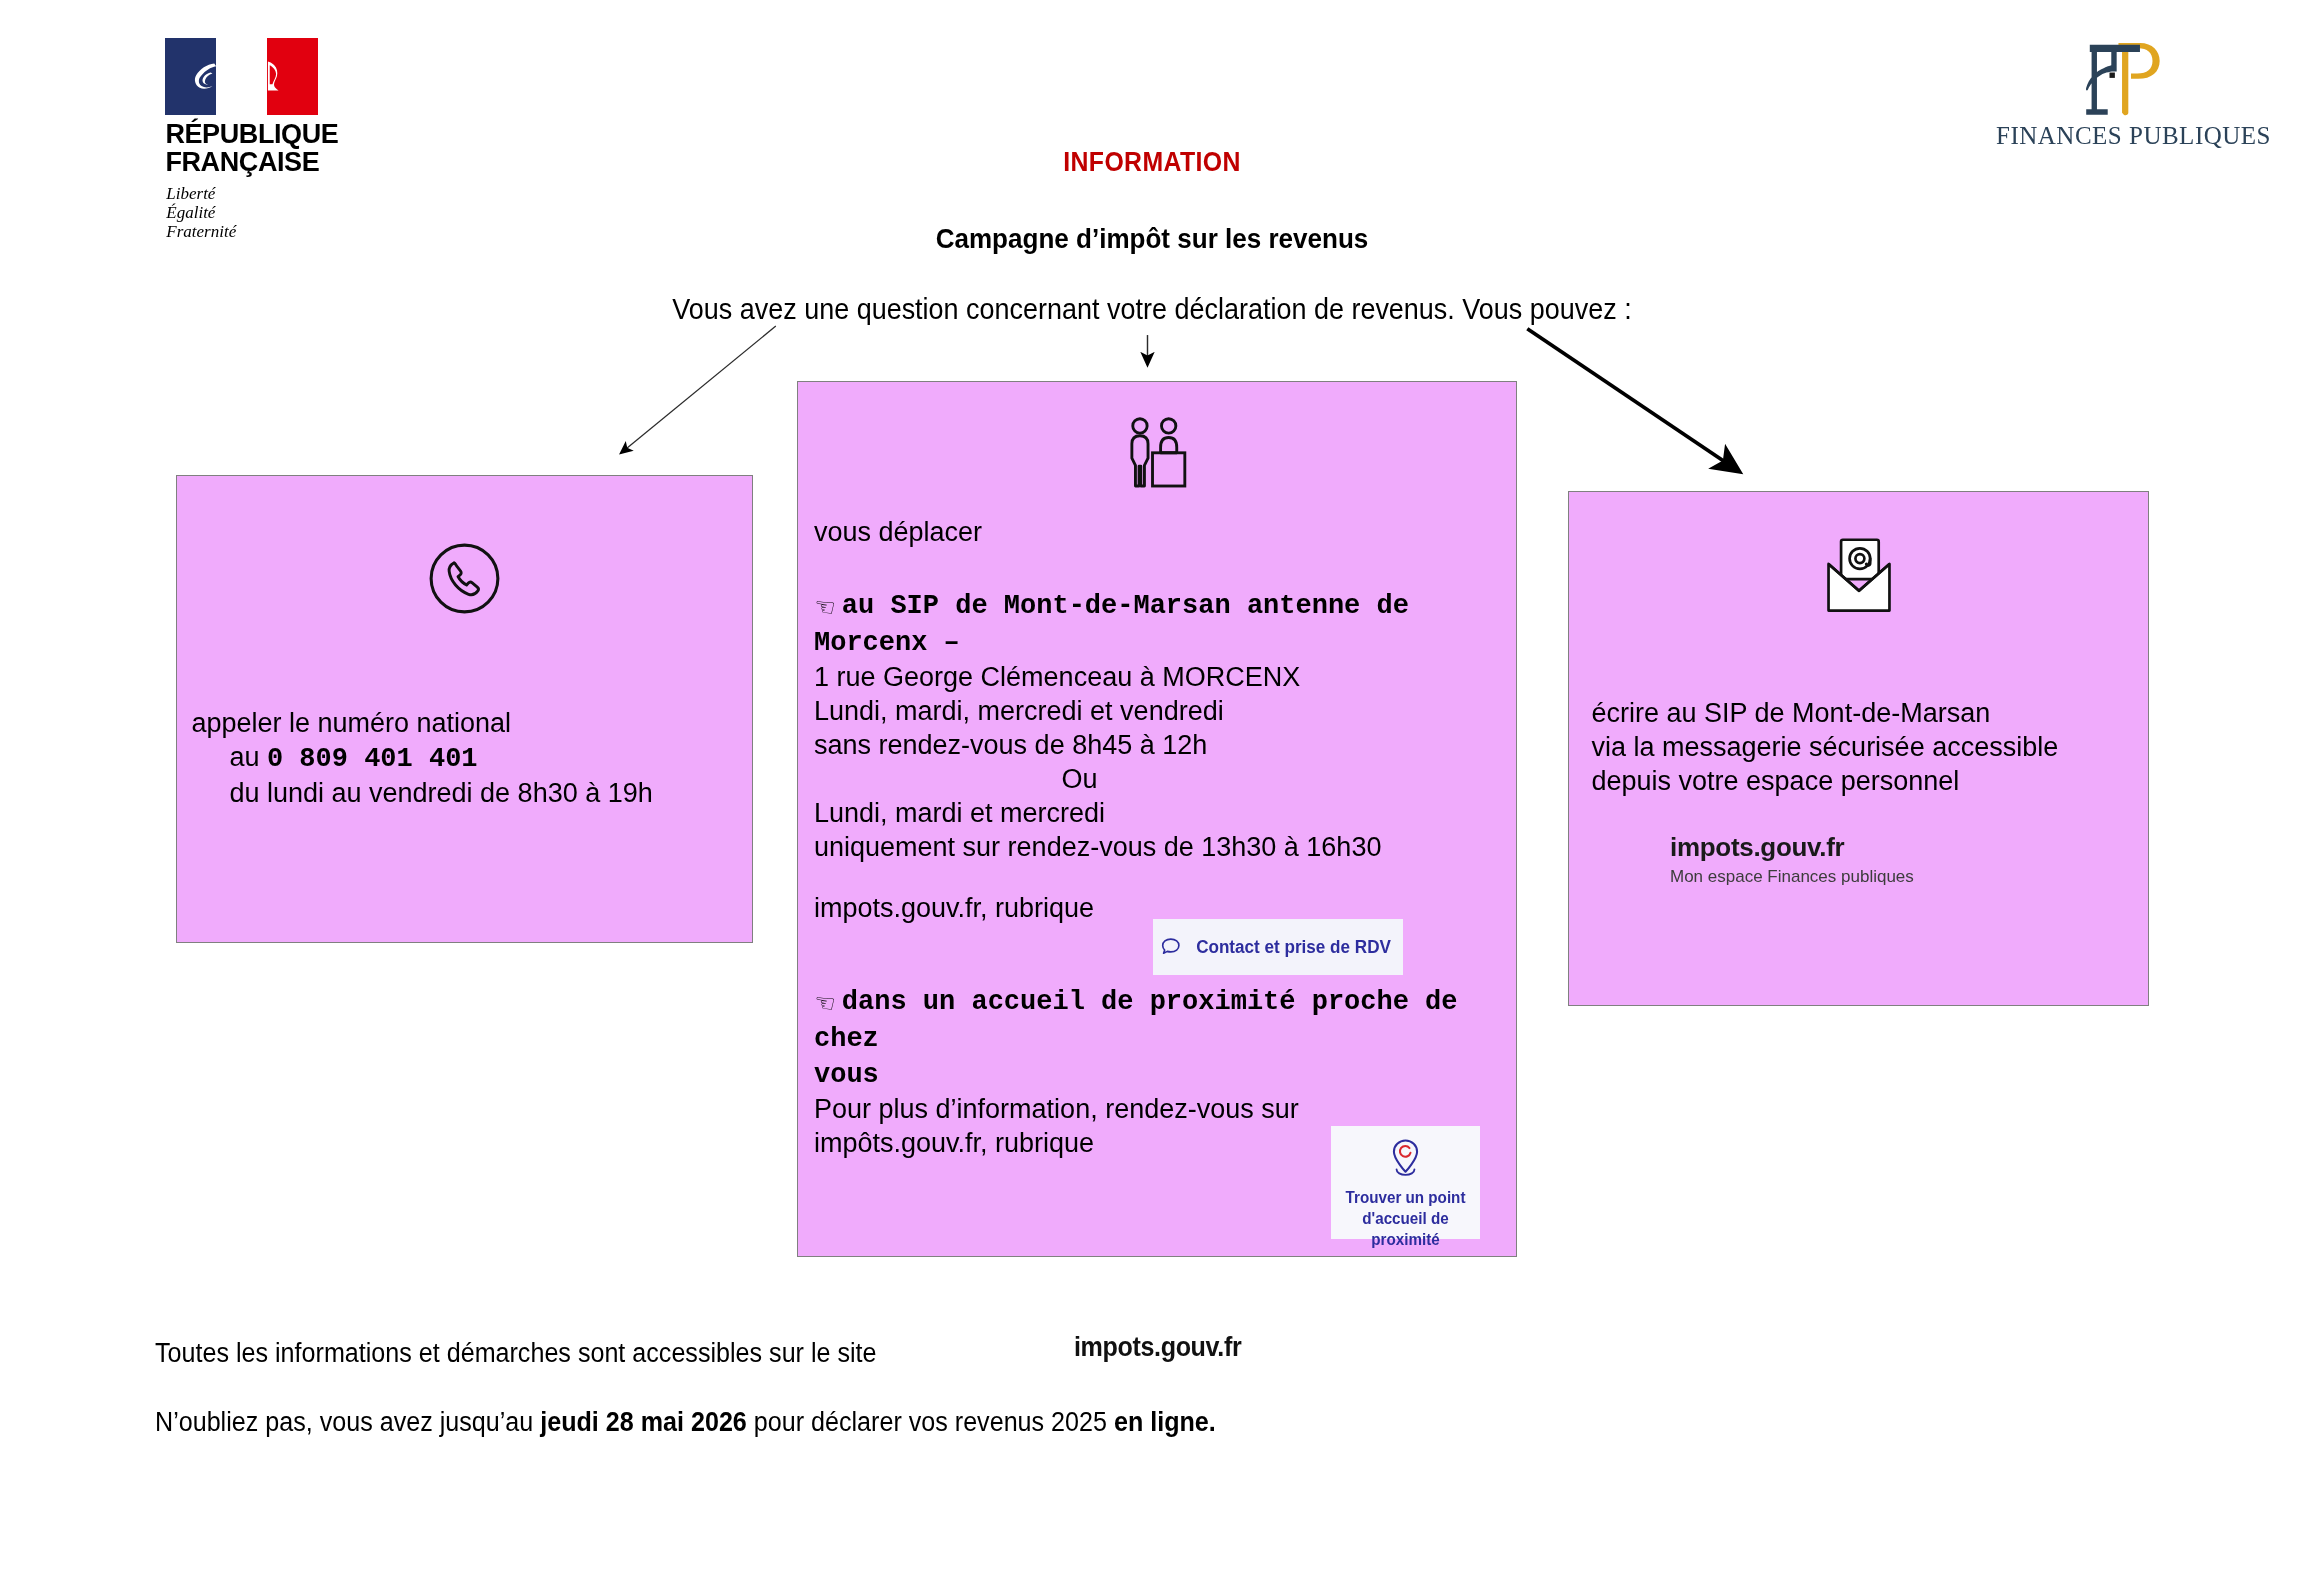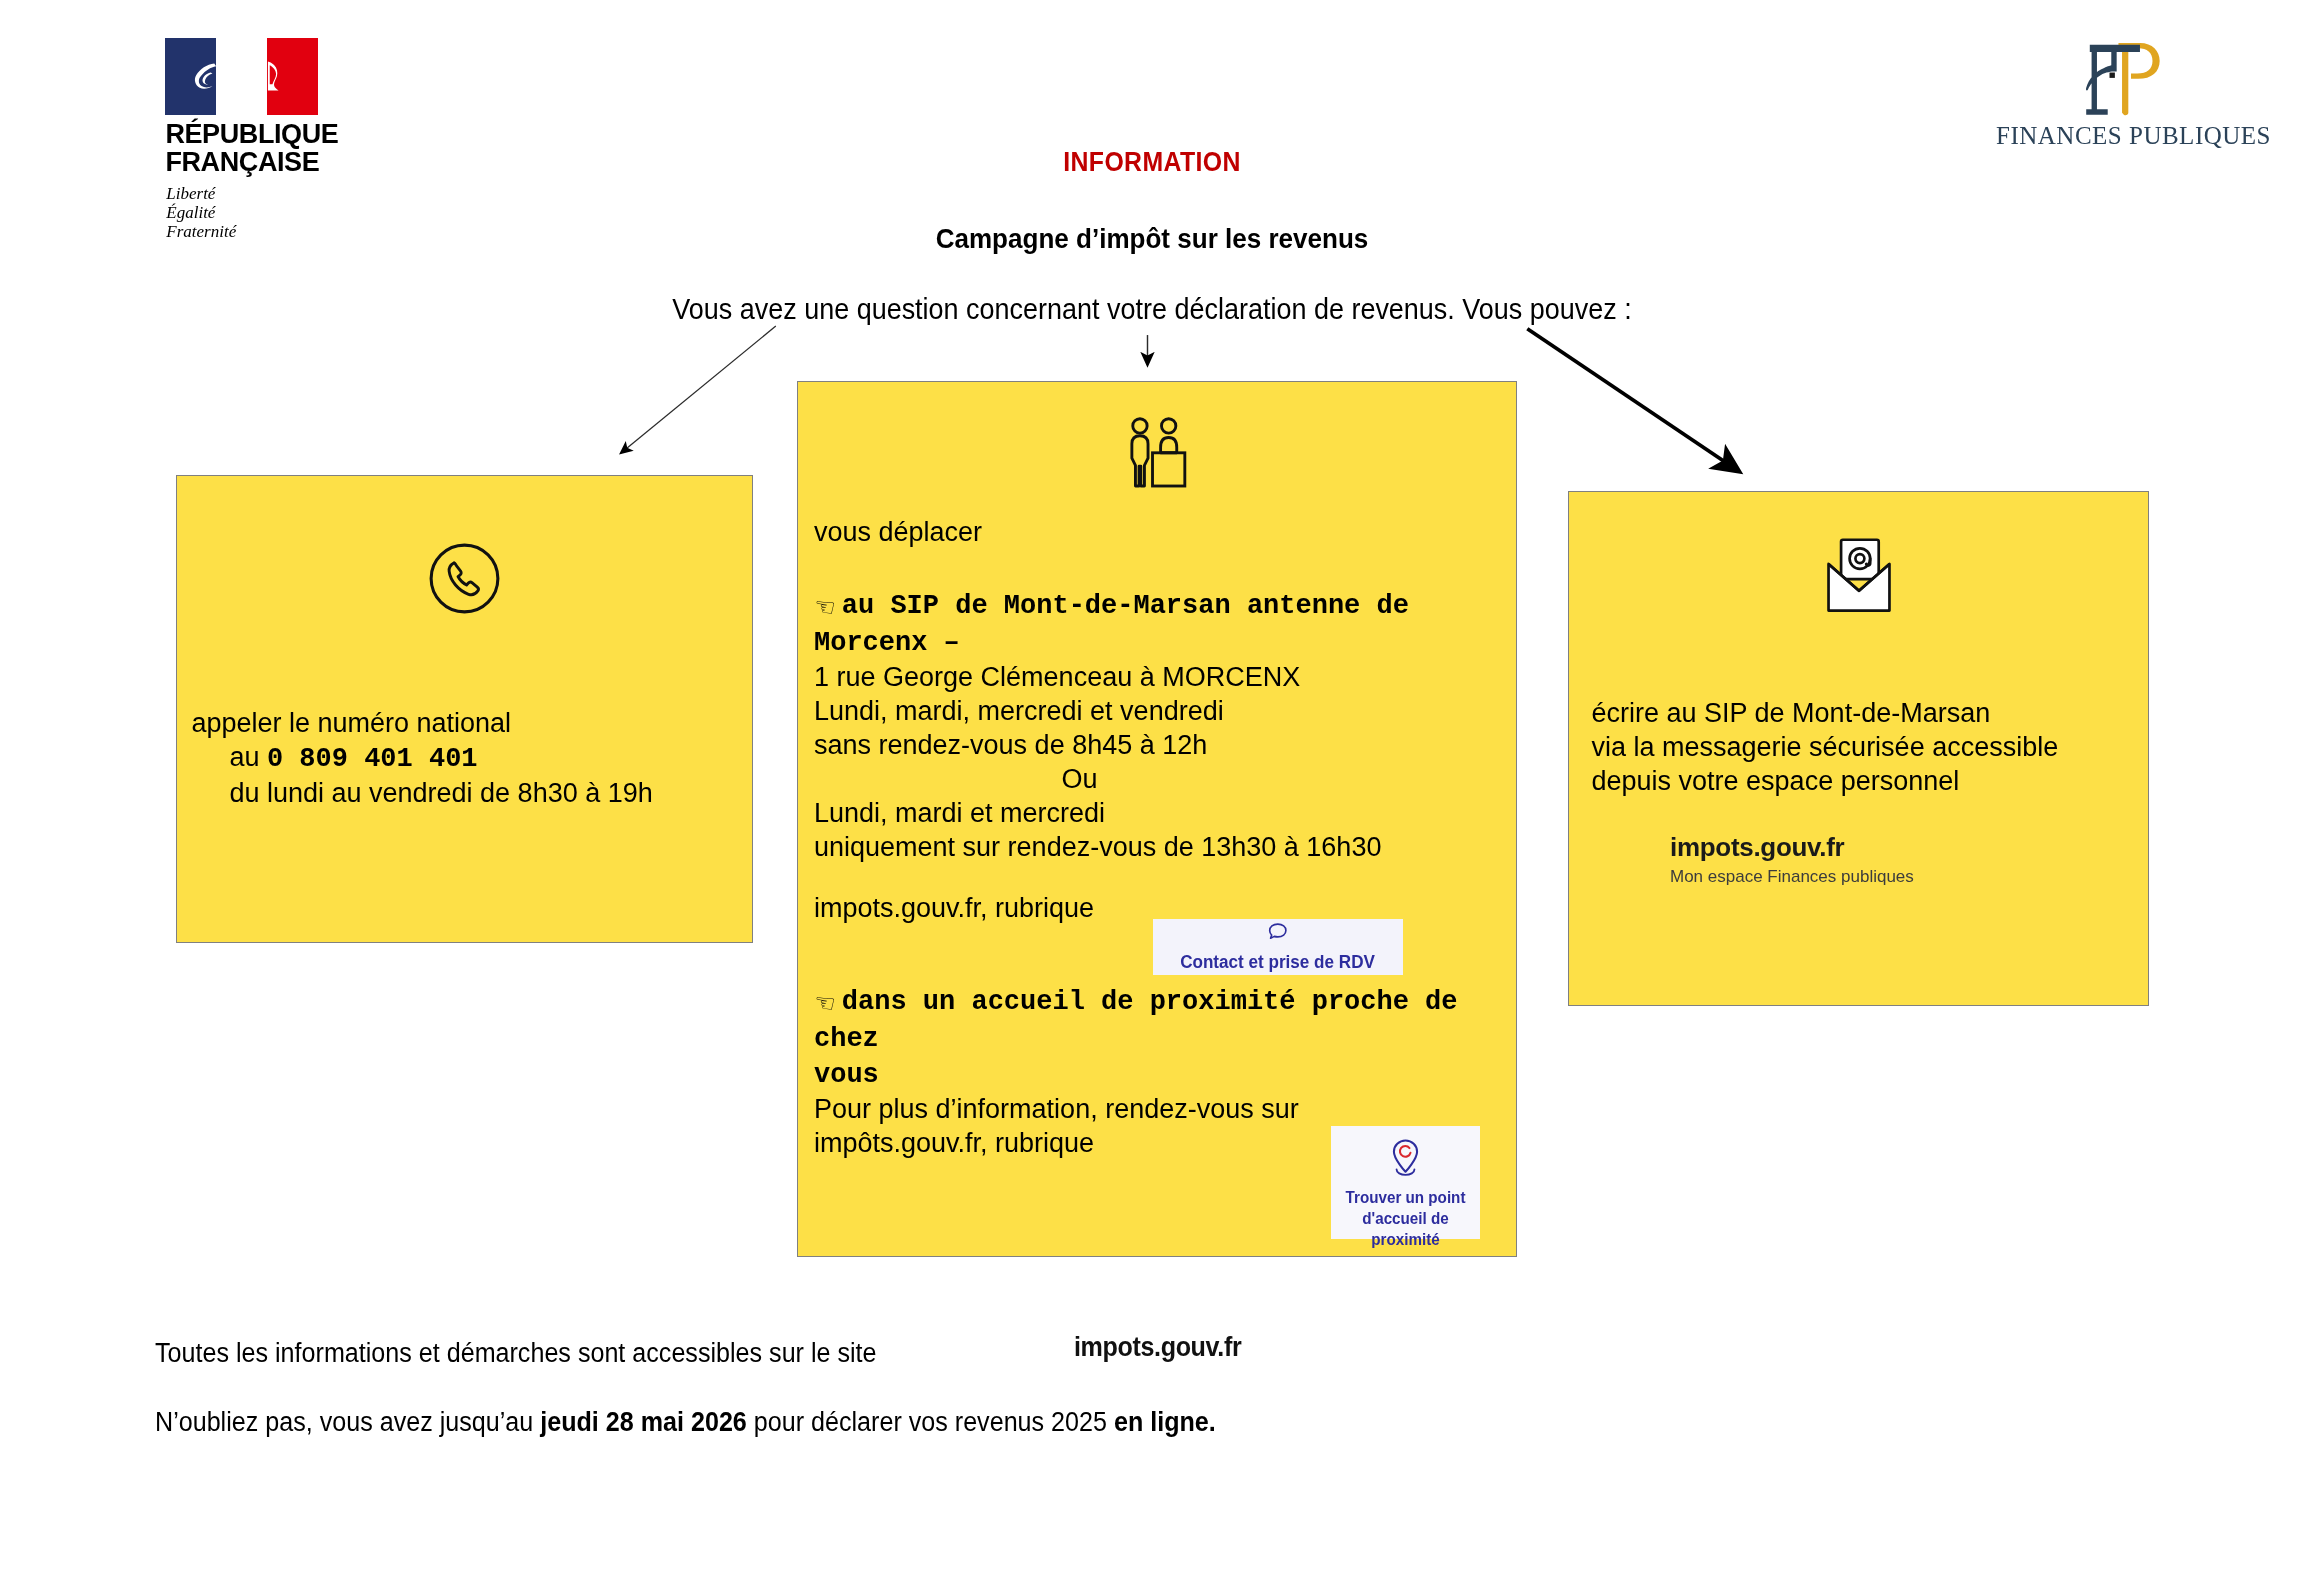--- a/index.html
+++ b/index.html
@@ -110,21 +110,21 @@
   #arrow-layer {
     left: 0; top: 0;
     width: 2304px; height: 1589px;
     pointer-events: none;
   }
 
   
   .panel {
     position: absolute;
     border: 0.9px solid #808080;
-    background: #fde047;
+    background: #f0abfc;
     box-sizing: border-box;
   }
   #panel-phone { left: 176px;  top: 475px;  width: 577px;  height: 468px; }
   #panel-visit { left: 797px;  top: 381px;  width: 720px;  height: 876px; }
   #panel-mail  { left: 1568px; top: 491px;  width: 581px;  height: 515px; }
 
   .panel-icon { text-align: center; }
 
   .body-text {
     font-size: 27px;
@@ -165,21 +165,20 @@
   
   #rdv-chip {
     position: absolute;
     left: 1153px; top: 919px;
     width: 250px; height: 56px;
     background: #f3f3fb;
     display: flex;
     align-items: center;
     justify-content: center;
     gap: 9px;
-    flex-direction: column;
   }
   #rdv-chip .chip-label {
     color: #2d2d9e;
     font-weight: bold;
     font-size: 18px;
     transform: scaleX(0.95);
     white-space: nowrap;
   }
 
   

